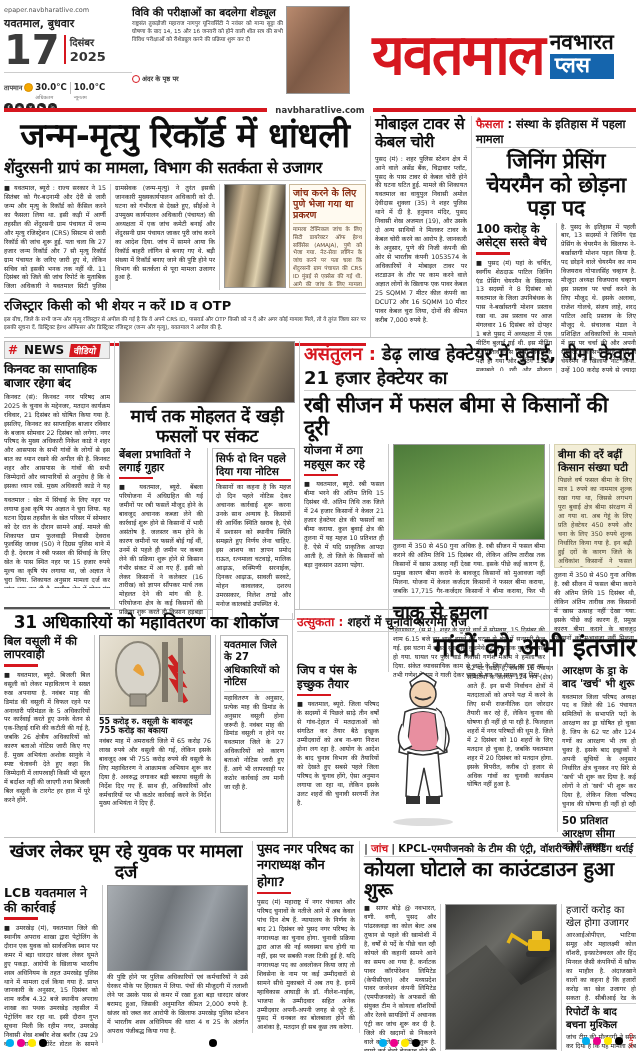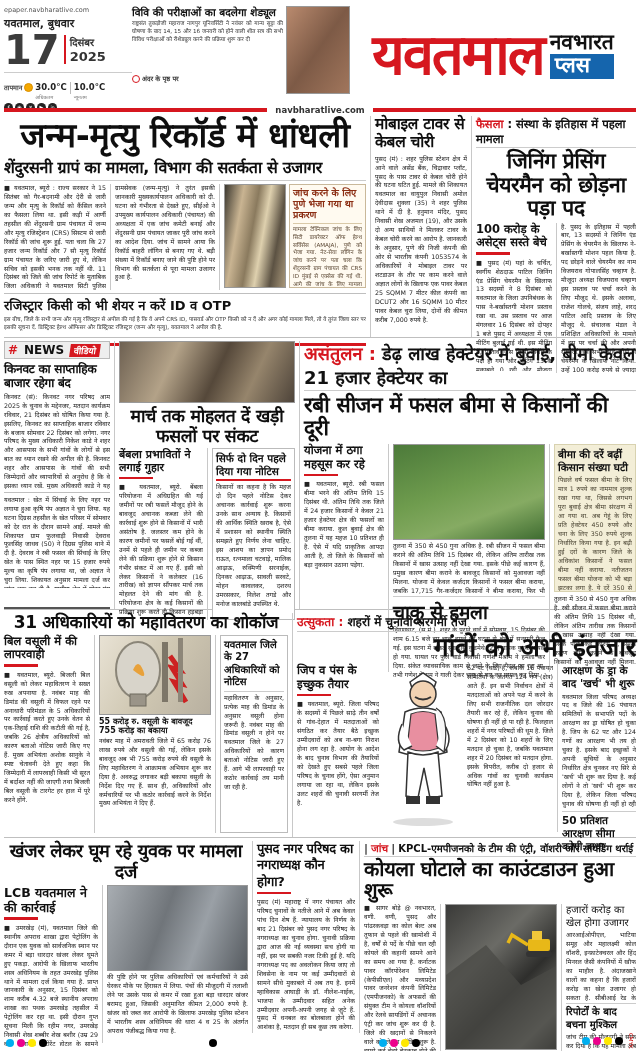--- a/index.html
+++ b/index.html
@@ -193,21 +193,21 @@
         </div>
         <div class="vdiv"></div>
         <div style="width:152px;">
           <div class="ph ph-crop" style="width:100%;height:96px;"></div>
           <div class="t6" style="margin-top:2px;height:52px;">तुलना में 350 से 450 गुना अधिक है. रबी सीजन में फसल बीमा कराने की अंतिम तिथि 15 दिसंबर थी, लेकिन अंतिम तारीख तक किसानों में खास उत्साह नहीं देखा गया. इसके पीछे कई कारण हैं, प्रमुख कारण बीमा कराने के बावजूद किसानों को मुआवजा नहीं मिलना. योजना में केवल कर्जदार किसानों ने फसल बीमा कराया, जबकि 17,715 गैर-कर्जदार किसानों ने बीमा कराया, फिर भी संख्या बेहद कम रही.</div>
           <div class="headline" style="font-size:19px;margin-top:2px;border-top:1px solid #ccc;padding-top:2px;">चाकू से हमला</div>
           <div class="t6" style="margin-top:1px;height:52px;">हिंगणघाट, (स.मं.). शहर के पुराने वार्ड में सोमवार, 15 दिसंबर की शाम 6.15 बजे हुए चाकू हमले की घटना से क्षेत्र में सनसनी फैल गई. इस घटना में संकेत सुखदास कुडमेथे (25) नामक युवक घायल हो गया. घायल पर फुले वार्ड निवासी गणेश मेश्राम ने हमला कर दिया. संकेत व्यावसायिक काम से जाने के लिए पैदल जा रहा था, तभी गणेश मेश्राम ने गाली देकर चाकू से वार कर घायल कर दिया.</div>
         </div>
         <div class="vdiv"></div>
         <div style="flex:1;">
-          <div style="background:#f3eed7;border:1px solid #d8d2b0;padding:3px;height:148px;overflow:hidden;">
+          <div style="background:#f3eed7;border:1px solid #d8d2b0;padding:3px;height:124px;overflow:hidden;">
             <div style="font-size:10.5px;font-weight:bold;line-height:1.2;">बीमा की दरें बढ़ीं किसान संख्या घटी</div>
             <div class="t6" style="margin-top:3px;color:#4a4433;">पिछले वर्ष फसल बीमा के लिए मात्र 1 रुपये का नाममात्र शुल्क रखा गया था, जिससे लगभग पूरा बुवाई क्षेत्र बीमा संरक्षण में आ गया था. अब गेहूं के लिए प्रति हेक्टेयर 450 रुपये और चना के लिए 350 रुपये शुल्क निर्धारित किया गया है. इन बढ़ी हुई दरों के कारण जिले के अधिकांश किसानों ने फसल बीमा नहीं कराया. नतीजतन फसल बीमा योजना को भी बड़ा झटका लगा है. ये दरें 350 से 450 गुना तक बढ़ गई हैं.</div>
           </div>
           <div class="t6" style="margin-top:3px;height:72px;">तुलना में 350 से 450 गुना अधिक है. रबी सीजन में फसल बीमा कराने की अंतिम तिथि 15 दिसंबर थी, लेकिन अंतिम तारीख तक किसानों में खास उत्साह नहीं देखा गया. इसके पीछे कई कारण हैं, प्रमुख कारण बीमा कराने के बावजूद किसानों को मुआवजा नहीं मिलना. योजना में केवल कर्जदार किसानों ने फसल बीमा कराया, जबकि 17,715 गैर-कर्जदार किसानों ने बीमा कराया, फिर भी संख्या बेहद कम रही.</div>
         </div>
       </div>
     </div>
   </div>
 
   <div class="flex hrule" style="height:228px;padding-top:3px;">

